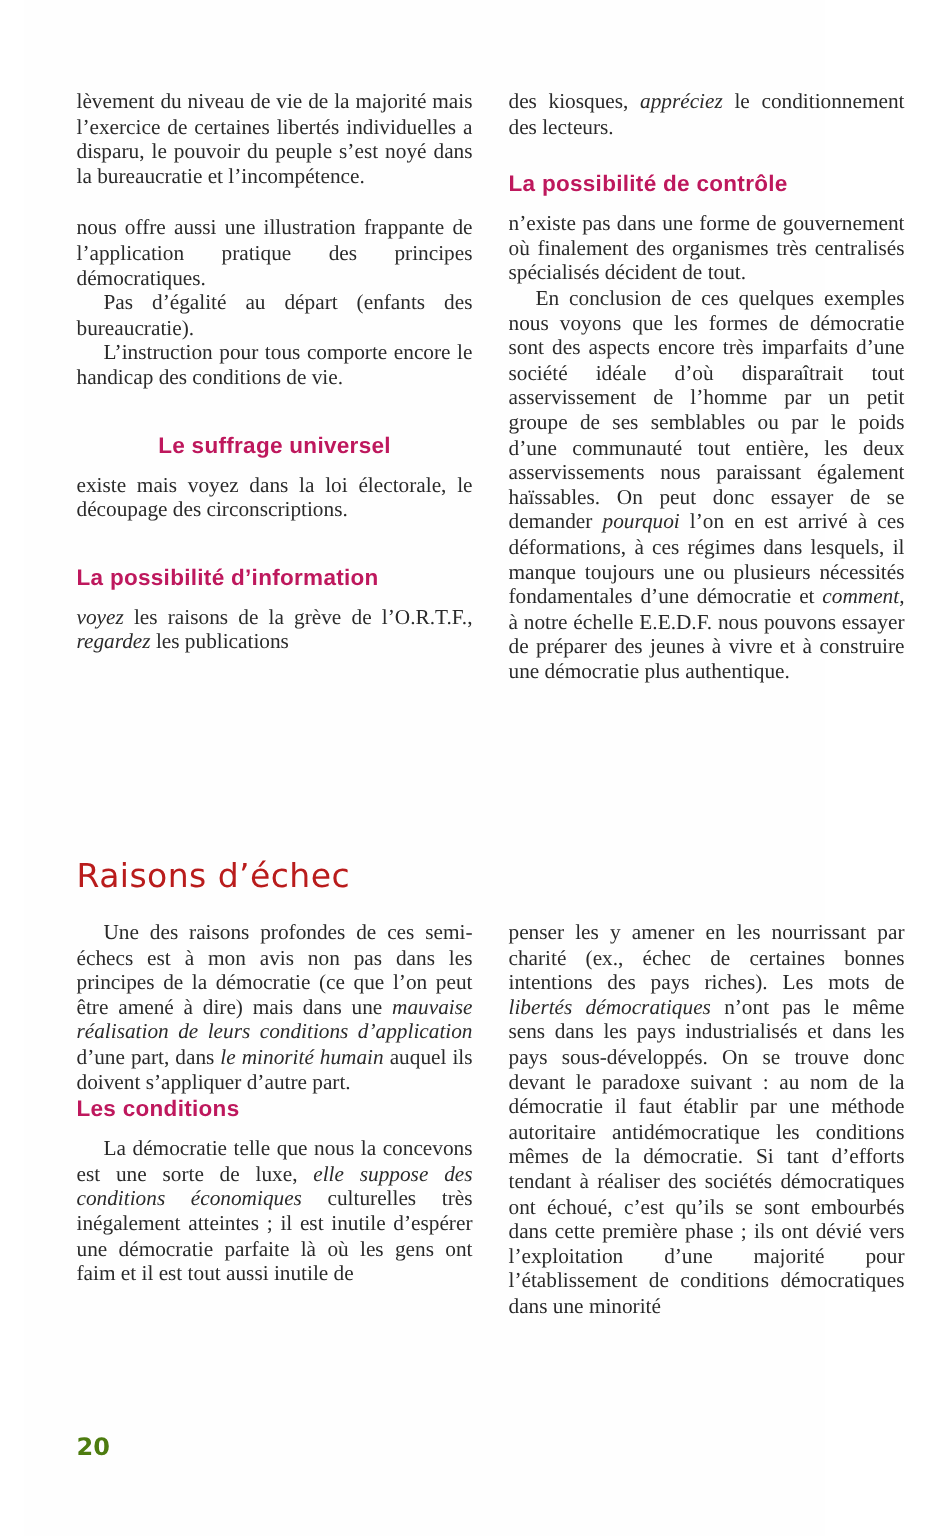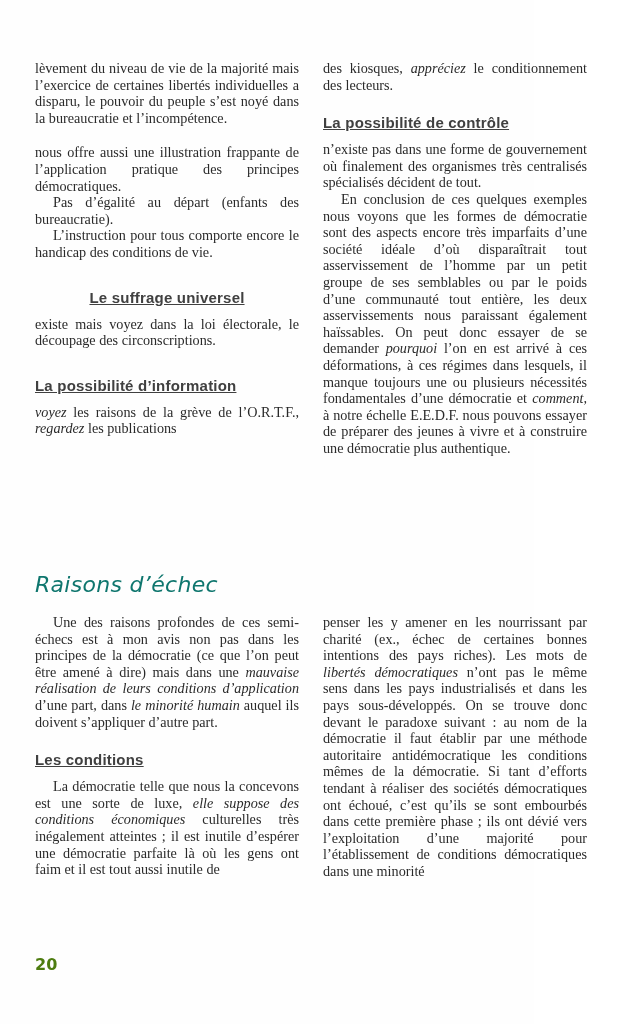--- a/index.html
+++ b/index.html
@@ -1,22 +1,22 @@
 <!DOCTYPE html>
 <html><head>
 <meta charset="utf-8">
 <style>
   html, body { margin: 0; padding: 0; background: #ffffff; }
   body { width: 631px; height: 1024px; position: relative; overflow: hidden; color: #2a2a2a; }
-  .page { position: absolute; left: 0; top: 0; width: 534px; height: 1024px; background: #fefefe; }
+  .page { position: absolute; left: 16px; top: 0; width: 534px; height: 1024px; background: #fefefe; }
   .col { position: absolute; font-family: "Liberation Serif", "DejaVu Serif", serif; font-size: 14.2px; line-height: 16.6px; text-align: justify; }
   .col p { margin: 0; }
   .indent { text-indent: 18px; }
-  .h { font-family: "Liberation Sans", "DejaVu Sans", sans-serif; font-weight: bold; font-size: 15px; line-height: 19px; color: #404040; margin: 0; text-align: left; letter-spacing: 0.2px; text-decoration: underline; }
-  .big-h { position: absolute; left: 35px; top: 572px; font-family: "DejaVu Sans", "Liberation Sans", sans-serif; font-style: italic; font-size: 22px; color: #0f766e; letter-spacing: 0.3px; text-align: center; }
+  .h { font-family: "Liberation Sans", "DejaVu Sans", sans-serif; font-weight: bold; font-size: 15px; line-height: 19px; color: #be185d; margin: 0; text-align: left; letter-spacing: 0.2px; }
+  .big-h { position: absolute; left: 35px; top: 572px; font-family: "DejaVu Sans", "Liberation Sans", sans-serif; font-size: 22px; color: #b91c1c; letter-spacing: 0.3px; text-align: center; }
   .pgnum { position: absolute; left: 35px; top: 955px; font-family: "DejaVu Sans", "Liberation Sans", sans-serif; font-weight: bold; font-size: 16px; color: #4d7c0f; }
   em { }
   sup { font-size: 8px; }
 </style>
 </head>
 <body>
 
 <div class="page">
 
   <div class="col" style="left:35px; top:60px; width:264px;">
@@ -34,21 +34,21 @@
     <p><span>des kiosques, </span><em>appréciez</em><span> le conditionnement des lecteurs.</span></p>
     <h3 class="h" style="margin-top:20px;">La possibilité de contrôle</h3>
     <p style="margin-top:9px;">n’existe pas dans une forme de gouvernement où finalement des organismes très centralisés spécialisés décident de tout.</p>
     <p class="indent"><span>En conclusion de ces quelques exemples nous voyons que les formes de démocratie sont des aspects encore très imparfaits d’une société idéale d’où disparaîtrait tout asservissement de l’homme par un petit groupe de ses semblables ou par le poids d’une communauté tout entière, les deux asservissements nous paraissant également haïssables. On peut donc essayer de se demander </span><em>pourquoi</em><span> l’on en est arrivé à ces déformations, à ces régimes dans lesquels, il manque toujours une ou plusieurs nécessités fondamentales d’une démocratie et </span><em>comment,</em><span> à notre échelle E.E.D.F. nous pouvons essayer de préparer des jeunes à vivre et à construire une démocratie plus authentique.</span></p>
   </div>
 
   <div class="big-h">Raisons  d’échec</div>
 
   <div class="col" style="left:35px; top:614px; width:264px;">
     <p class="indent"><span>Une des raisons profondes de ces semi-échecs est à mon avis non pas dans les principes de la démocratie (ce que l’on peut être amené à dire) mais dans une </span><em>mauvaise réalisation de leurs conditions d’application</em><span> d’une part, dans </span><em>le minorité humain</em><span> auquel ils doivent s’appliquer d’autre part.</span></p>
-    <h3 class="h" style="margin-top:20px;">Les conditions</h3>
+    <h3 class="h" style="">Les conditions</h3>
     <p class="indent" style="margin-top:9px;"><span>La démocratie telle que nous la concevons est une sorte de luxe, </span><em>elle suppose des conditions économiques</em><span> culturelles très inégalement atteintes ; il est inutile d’espérer une démocratie parfaite là où les gens ont faim et il est tout aussi inutile de</span></p>
   </div>
 
   <div class="col" style="left:323px; top:614px; width:264px;">
     <p><span>penser les y amener en les nourrissant par charité (ex., échec de certaines bonnes intentions des pays riches). Les mots de </span><em>libertés démocratiques</em><span> n’ont pas le même sens dans les pays industrialisés et dans les pays sous-développés. On se trouve donc devant le paradoxe suivant : au nom de la démocratie il faut établir par une méthode autoritaire antidémocratique les conditions mêmes de la démocratie. Si tant d’efforts tendant à réaliser des sociétés démocratiques ont échoué, c’est qu’ils se sont embourbés dans cette première phase ; ils ont dévié vers l’exploitation d’une majorité pour l’établissement de conditions démocratiques dans une minorité</span></p>
   </div>
 
   <div class="pgnum">20</div>
 </div>
 

